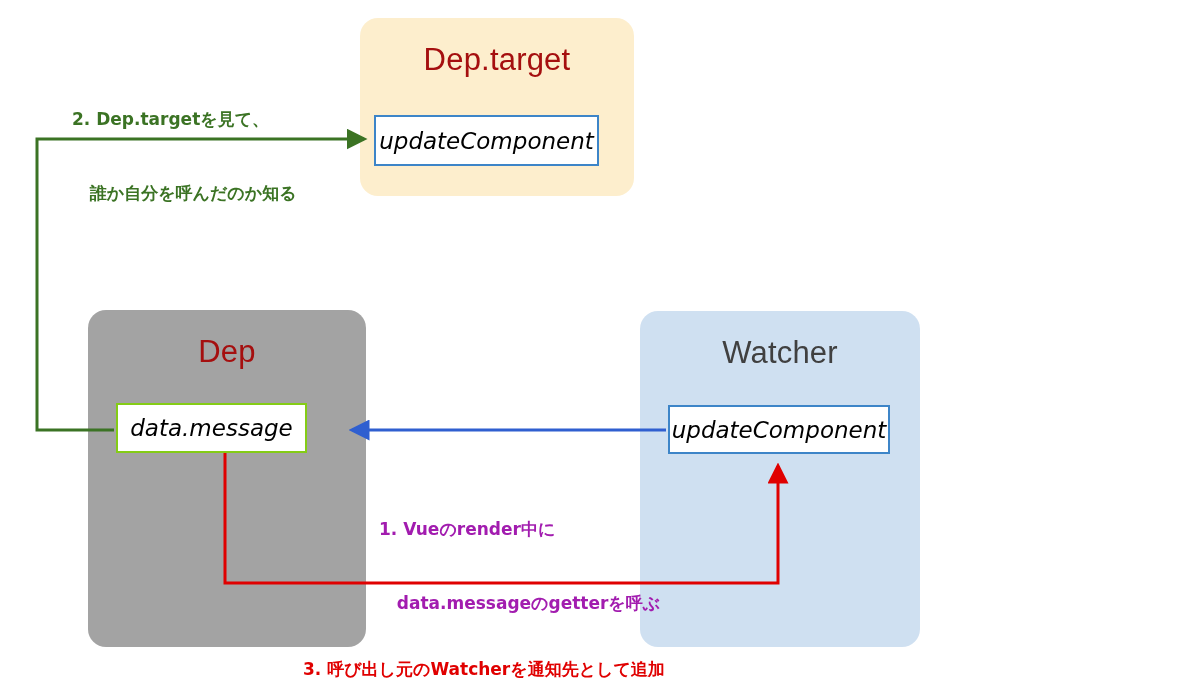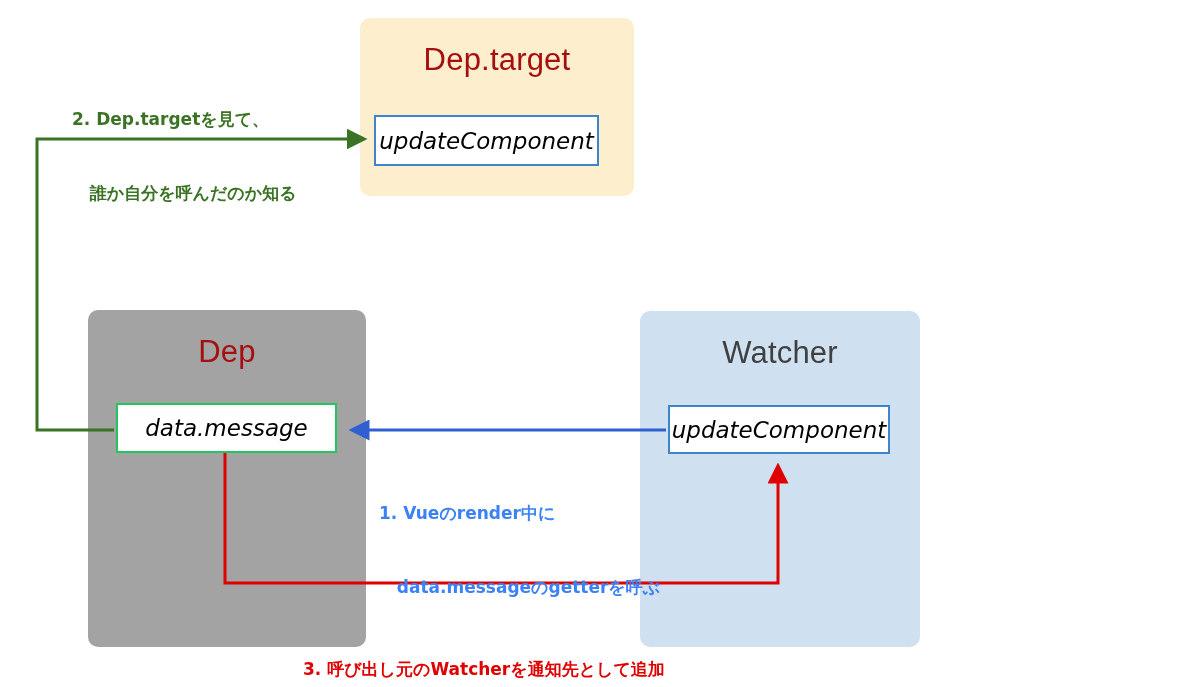--- a/index.html
+++ b/index.html
@@ -10,21 +10,21 @@
   #canvas {
     position: relative;
     width: 1200px;
     height: 687px;
     background: #ffffff;
     font-family: "Liberation Sans", "DejaVu Sans", sans-serif;
     overflow: hidden;
   }
   .group-box {
     position: absolute;
-    border-radius: 10px;
+    border-radius: 18px;
     box-sizing: border-box;
   }
   .group-title {
     position: absolute;
     width: 100%;
     text-align: center;
     font-size: 31px;
     font-weight: 400;
     letter-spacing: 0.2px;
   }
@@ -63,21 +63,21 @@
 <div id="canvas">
 
   <div class="group-box" style="left:360px; top:18px; width:274px; height:178px; background:#fdeecd;">
     <div class="group-title" style="top:24px; color:#a50f0f;">Dep.target</div>
   </div>
   <div class="node-box" style="left:374px; top:115px; width:225px; height:51px; border:2px solid #3d85c8;">updateComponent</div>
 
   <div class="group-box" style="left:88px; top:310px; width:278px; height:337px; background:#a3a3a3;">
     <div class="group-title" style="top:24px; color:#a50f0f;">Dep</div>
   </div>
-  <div class="node-box" style="left:116px; top:403px; width:221px; height:50px; border:2px solid #22c55e;">data.message</div>
+  <div class="node-box" style="left:116px; top:403px; width:191px; height:50px; border:2px solid #84cc16;">data.message</div>
 
   <div class="group-box" style="left:640px; top:311px; width:280px; height:336px; background:#cfe0f1;">
     <div class="group-title" style="top:24px; color:#404040;">Watcher</div>
   </div>
   <div class="node-box" style="left:668px; top:405px; width:222px; height:49px; border:2px solid #3d85c8;">updateComponent</div>
 
   <svg class="edges" viewBox="0 0 1200 687">
     <defs>
       <marker id="arrow-green" viewBox="0 0 12 12" refX="10" refY="6" markerWidth="7" markerHeight="7" orient="auto-start-reverse">
         <path d="M 0 0 L 12 6 L 0 12 z" fill="#3b7324"></path>
@@ -95,21 +95,21 @@
     <path d="M 114 430 L 37 430 L 37 139 L 364 139" fill="none" stroke="#3b7324" stroke-width="3" marker-end="url(#arrow-green)"></path>
 
     <path d="M 225 453 L 225 583 L 778 583 L 778 466" fill="none" stroke="#e00000" stroke-width="3" marker-end="url(#arrow-red)"></path>
   </svg>
 
   <div class="anno" style="left:72px; top:58px; color:#3b7324;">
     <div>2. Dep.targetを見て、</div>
     <div>   誰か自分を呼んだのか知る</div>
   </div>
 
-  <div class="anno" style="left:379px; top:452px; color:#3b82f6;">
+  <div class="anno" style="left:379px; top:468px; color:#a21caf;">
     <div>1. Vueのrender中に</div>
     <div>   data.messageのgetterを呼ぶ</div>
   </div>
 
   <div class="anno" style="left:303px; top:608px; color:#e00000;">
     <div>3. 呼び出し元のWatcherを通知先として追加</div>
   </div>
 
 </div>
 

